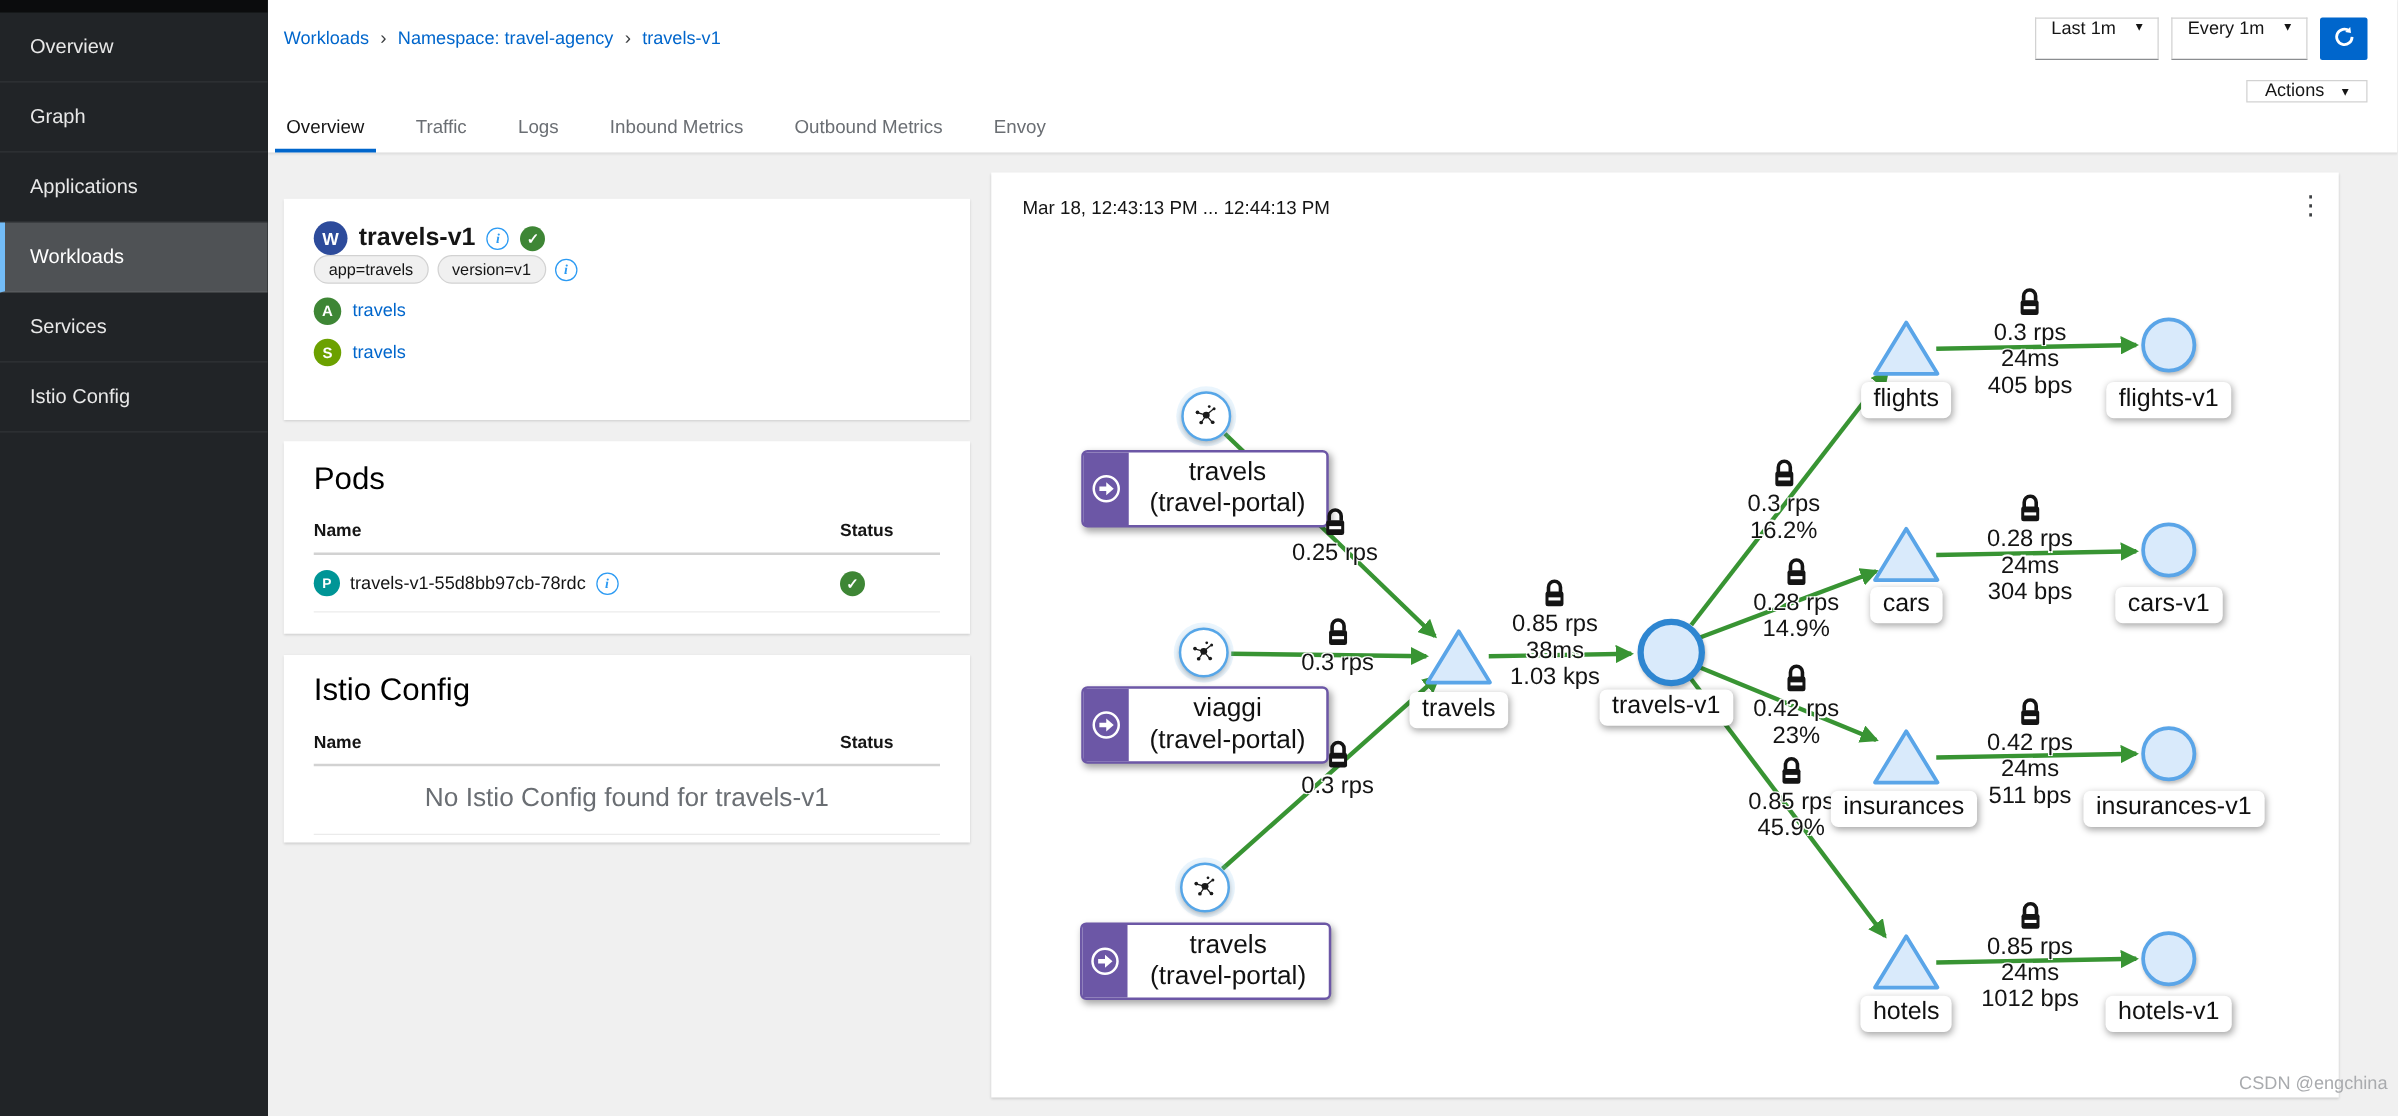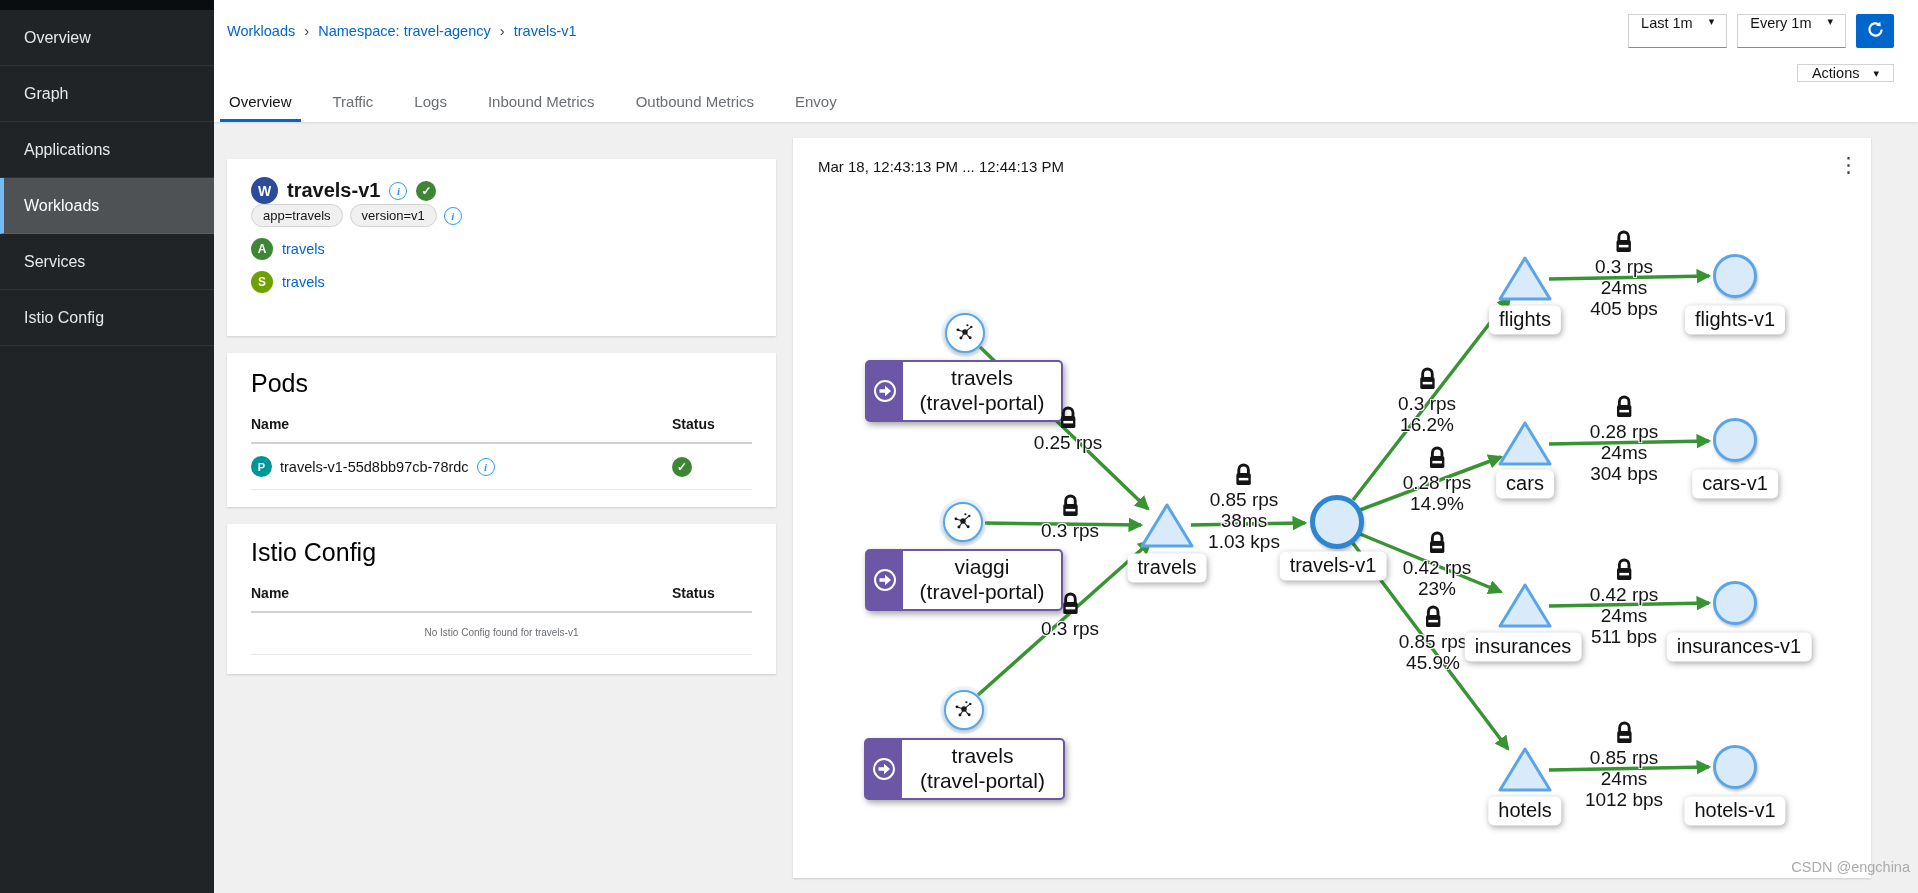--- a/index.html
+++ b/index.html
@@ -58,21 +58,21 @@
   .assoc-row a { color: #0066cc; font-size: 14.5px; text-decoration: none; cursor: pointer; }
 
   .pods-card { height: 154px; padding: 16px 24px 0; }
   .istio-card { height: 150px; padding: 14px 24px 0; }
   .card-title { font-size: 25px; font-weight: 400; color: #000000; }
   .tbl-header { display: grid; grid-template-columns: 1fr 80px; margin-top: 18px; padding-bottom: 10px;
                 border-bottom: 2px solid #d2d2d2; font-size: 14px; font-weight: 700; }
   .tbl-row { display: grid; grid-template-columns: 1fr 80px; align-items: center; padding: 12px 0;
              border-bottom: 1px solid #ebebeb; }
   .row-name { display: flex; align-items: center; gap: 8px; font-size: 14.5px; }
-  .empty-row { text-align: center; color: #6a6e73; font-size: 10px; padding: 14px 0 16px; border-bottom: 1px solid #ebebeb; }
+  .empty-row { text-align: center; color: #6a6e73; font-size: 21px; padding: 14px 0 16px; border-bottom: 1px solid #ebebeb; }
 
   
   .graph-card { position: relative; width: 1078px; height: 740px; background: #fff;
                 box-shadow: 0 1px 2px rgba(3,3,3,0.15); overflow: hidden; }
   .graph-header { position: absolute; top: 0; left: 0; right: 0; display: flex; justify-content: space-between;
                   padding: 20px 12px 0 25px; z-index: 40; }
   .time-range { font-size: 15px; color: #151515; }
   .kebab { font-size: 21px; color: #3c3f42; cursor: pointer; line-height: 14px; }
   .graph-svg { position: absolute; left: 0; top: 0; }
 

